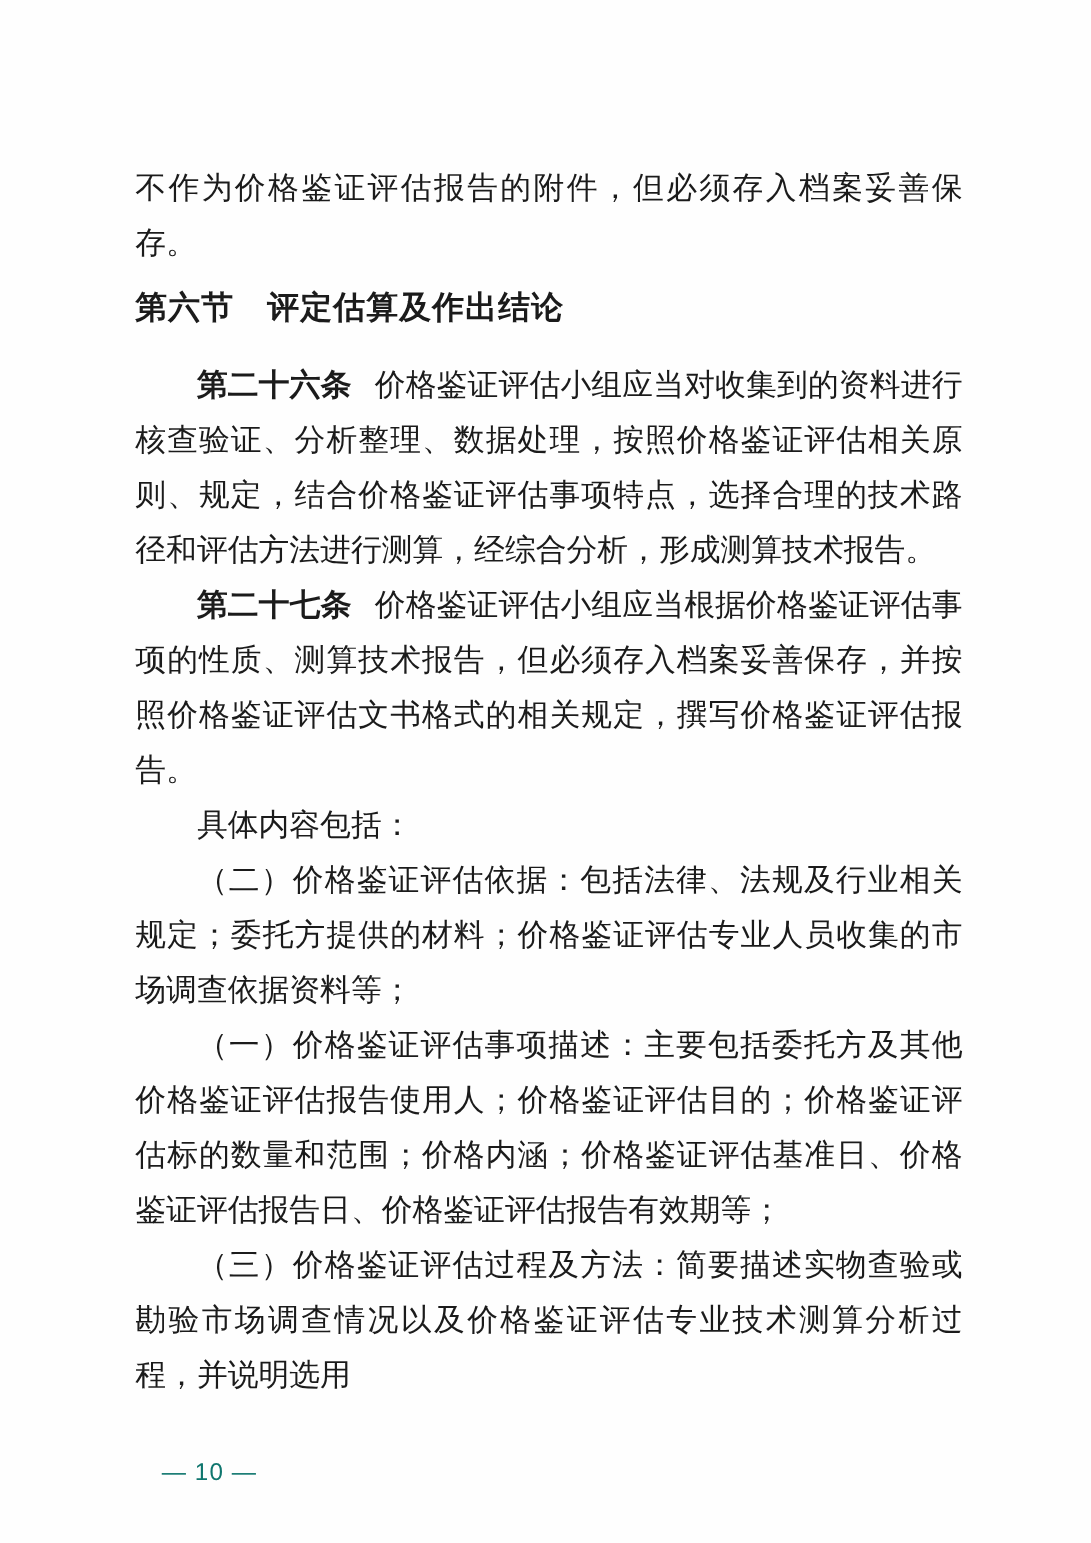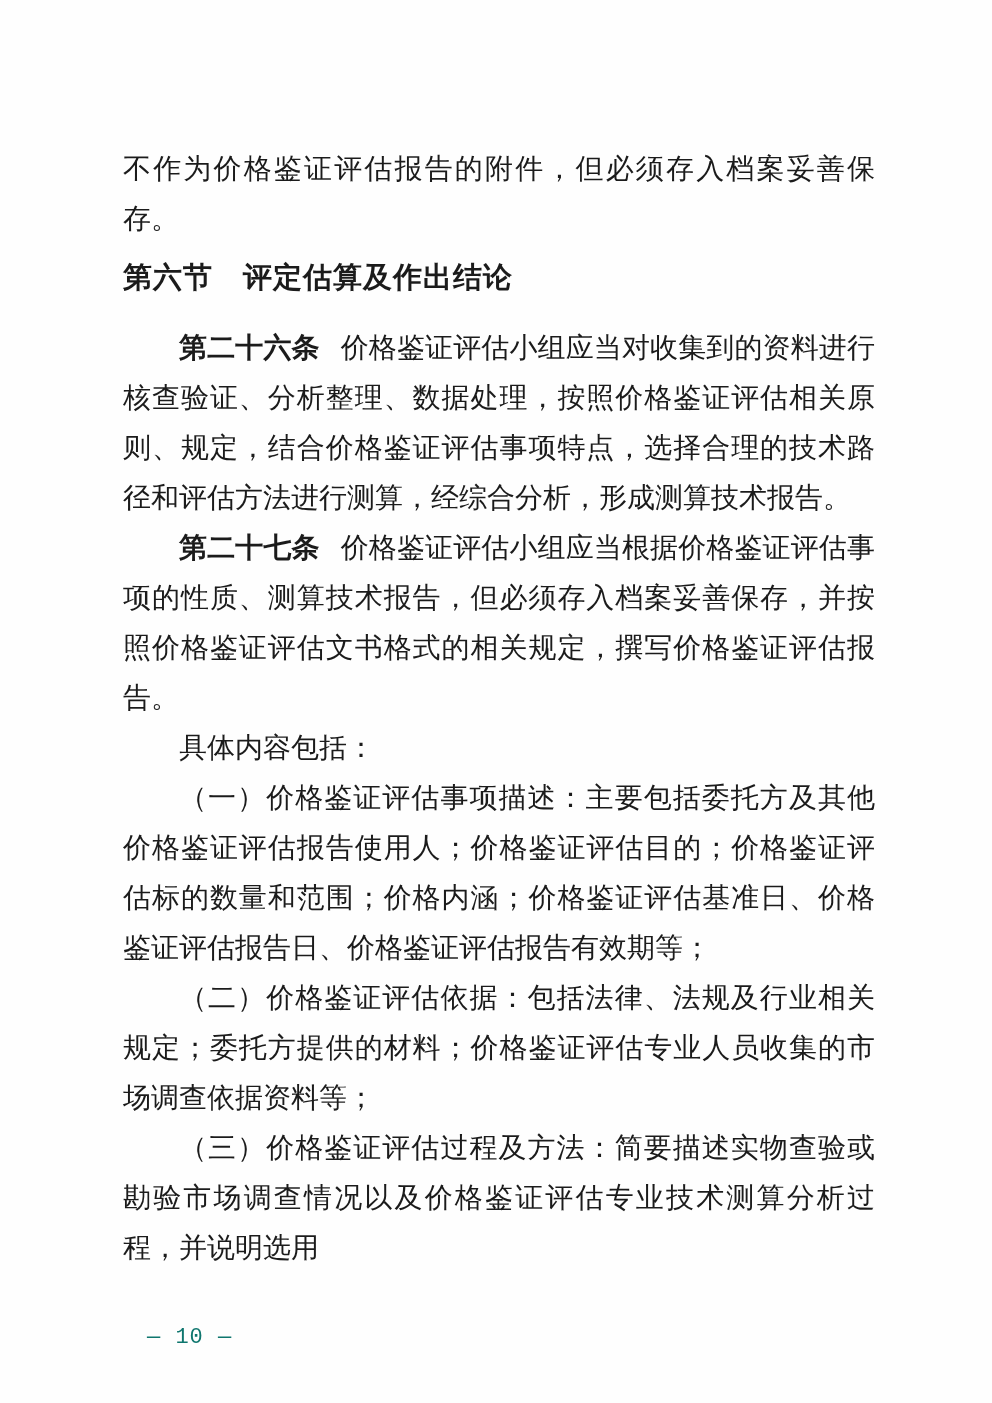--- a/index.html
+++ b/index.html
@@ -2,21 +2,21 @@
 <html lang="zh"><head>
 <meta charset="utf-8">
 <style>
   * { margin: 0; padding: 0; box-sizing: border-box; }
   html, body { background: #ffffff; }
   .page {
     position: relative;
     width: 992px;
     height: 1403px;
     background: #fefefe;
-    font-family: Liberation Mono, monospace;
+    font-family: Liberation Sans, sans-serif;
     color: #1b1b1b;
     overflow: hidden;
   }
   .content {
     position: absolute;
     left: 123px;
     top: 146px;
     width: 752px;
   }
   .para {
@@ -59,22 +59,22 @@
 
     <h2 class="section-heading">第六节　评定估算及作出结论</h2>
 
     <p class="para indent first-article"><span class="lead">第二十六条</span><span>价格鉴证评估小组应当对收集到的资料进行核查验证、分析整理、数据处理，按照价格鉴证评估相关原则、规定，结合价格鉴证评估事项特点，选择合理的技术路径和评估方法进行测算，经综合分析，形成测算技术报告。</span></p>
 
     <p class="para indent"><span class="lead">第二十七条</span><span>价格鉴证评估小组应当根据价格鉴证评估事项的性质、测算技术报告，但必须存入档案妥善保存，并按照价格鉴证评估文书格式的相关规定，撰写价格鉴证评估报告。</span></p>
 
 
     <p class="para indent"><span>具体内容包括：</span></p>
 
+    <p class="para indent"><span>（二）价格鉴证评估依据：包括法律、法规及行业相关规定；委托方提供的材料；价格鉴证评估专业人员收集的市场调查依据资料等；</span></p>
+
     <p class="para indent"><span>（一）价格鉴证评估事项描述：主要包括委托方及其他价格鉴证评估报告使用人；价格鉴证评估目的；价格鉴证评估标的数量和范围；价格内涵；价格鉴证评估基准日、价格鉴证评估报告日、价格鉴证评估报告有效期等；</span></p>
-
-    <p class="para indent"><span>（二）价格鉴证评估依据：包括法律、法规及行业相关规定；委托方提供的材料；价格鉴证评估专业人员收集的市场调查依据资料等；</span></p>
 
     <p class="para indent"><span>（三）价格鉴证评估过程及方法：简要描述实物查验或勘验市场调查情况以及价格鉴证评估专业技术测算分析过程，并说明选用</span></p>
 
   </div>
 
   <div class="footer">— 10 —</div>
 </div>
 
 </body></html>

